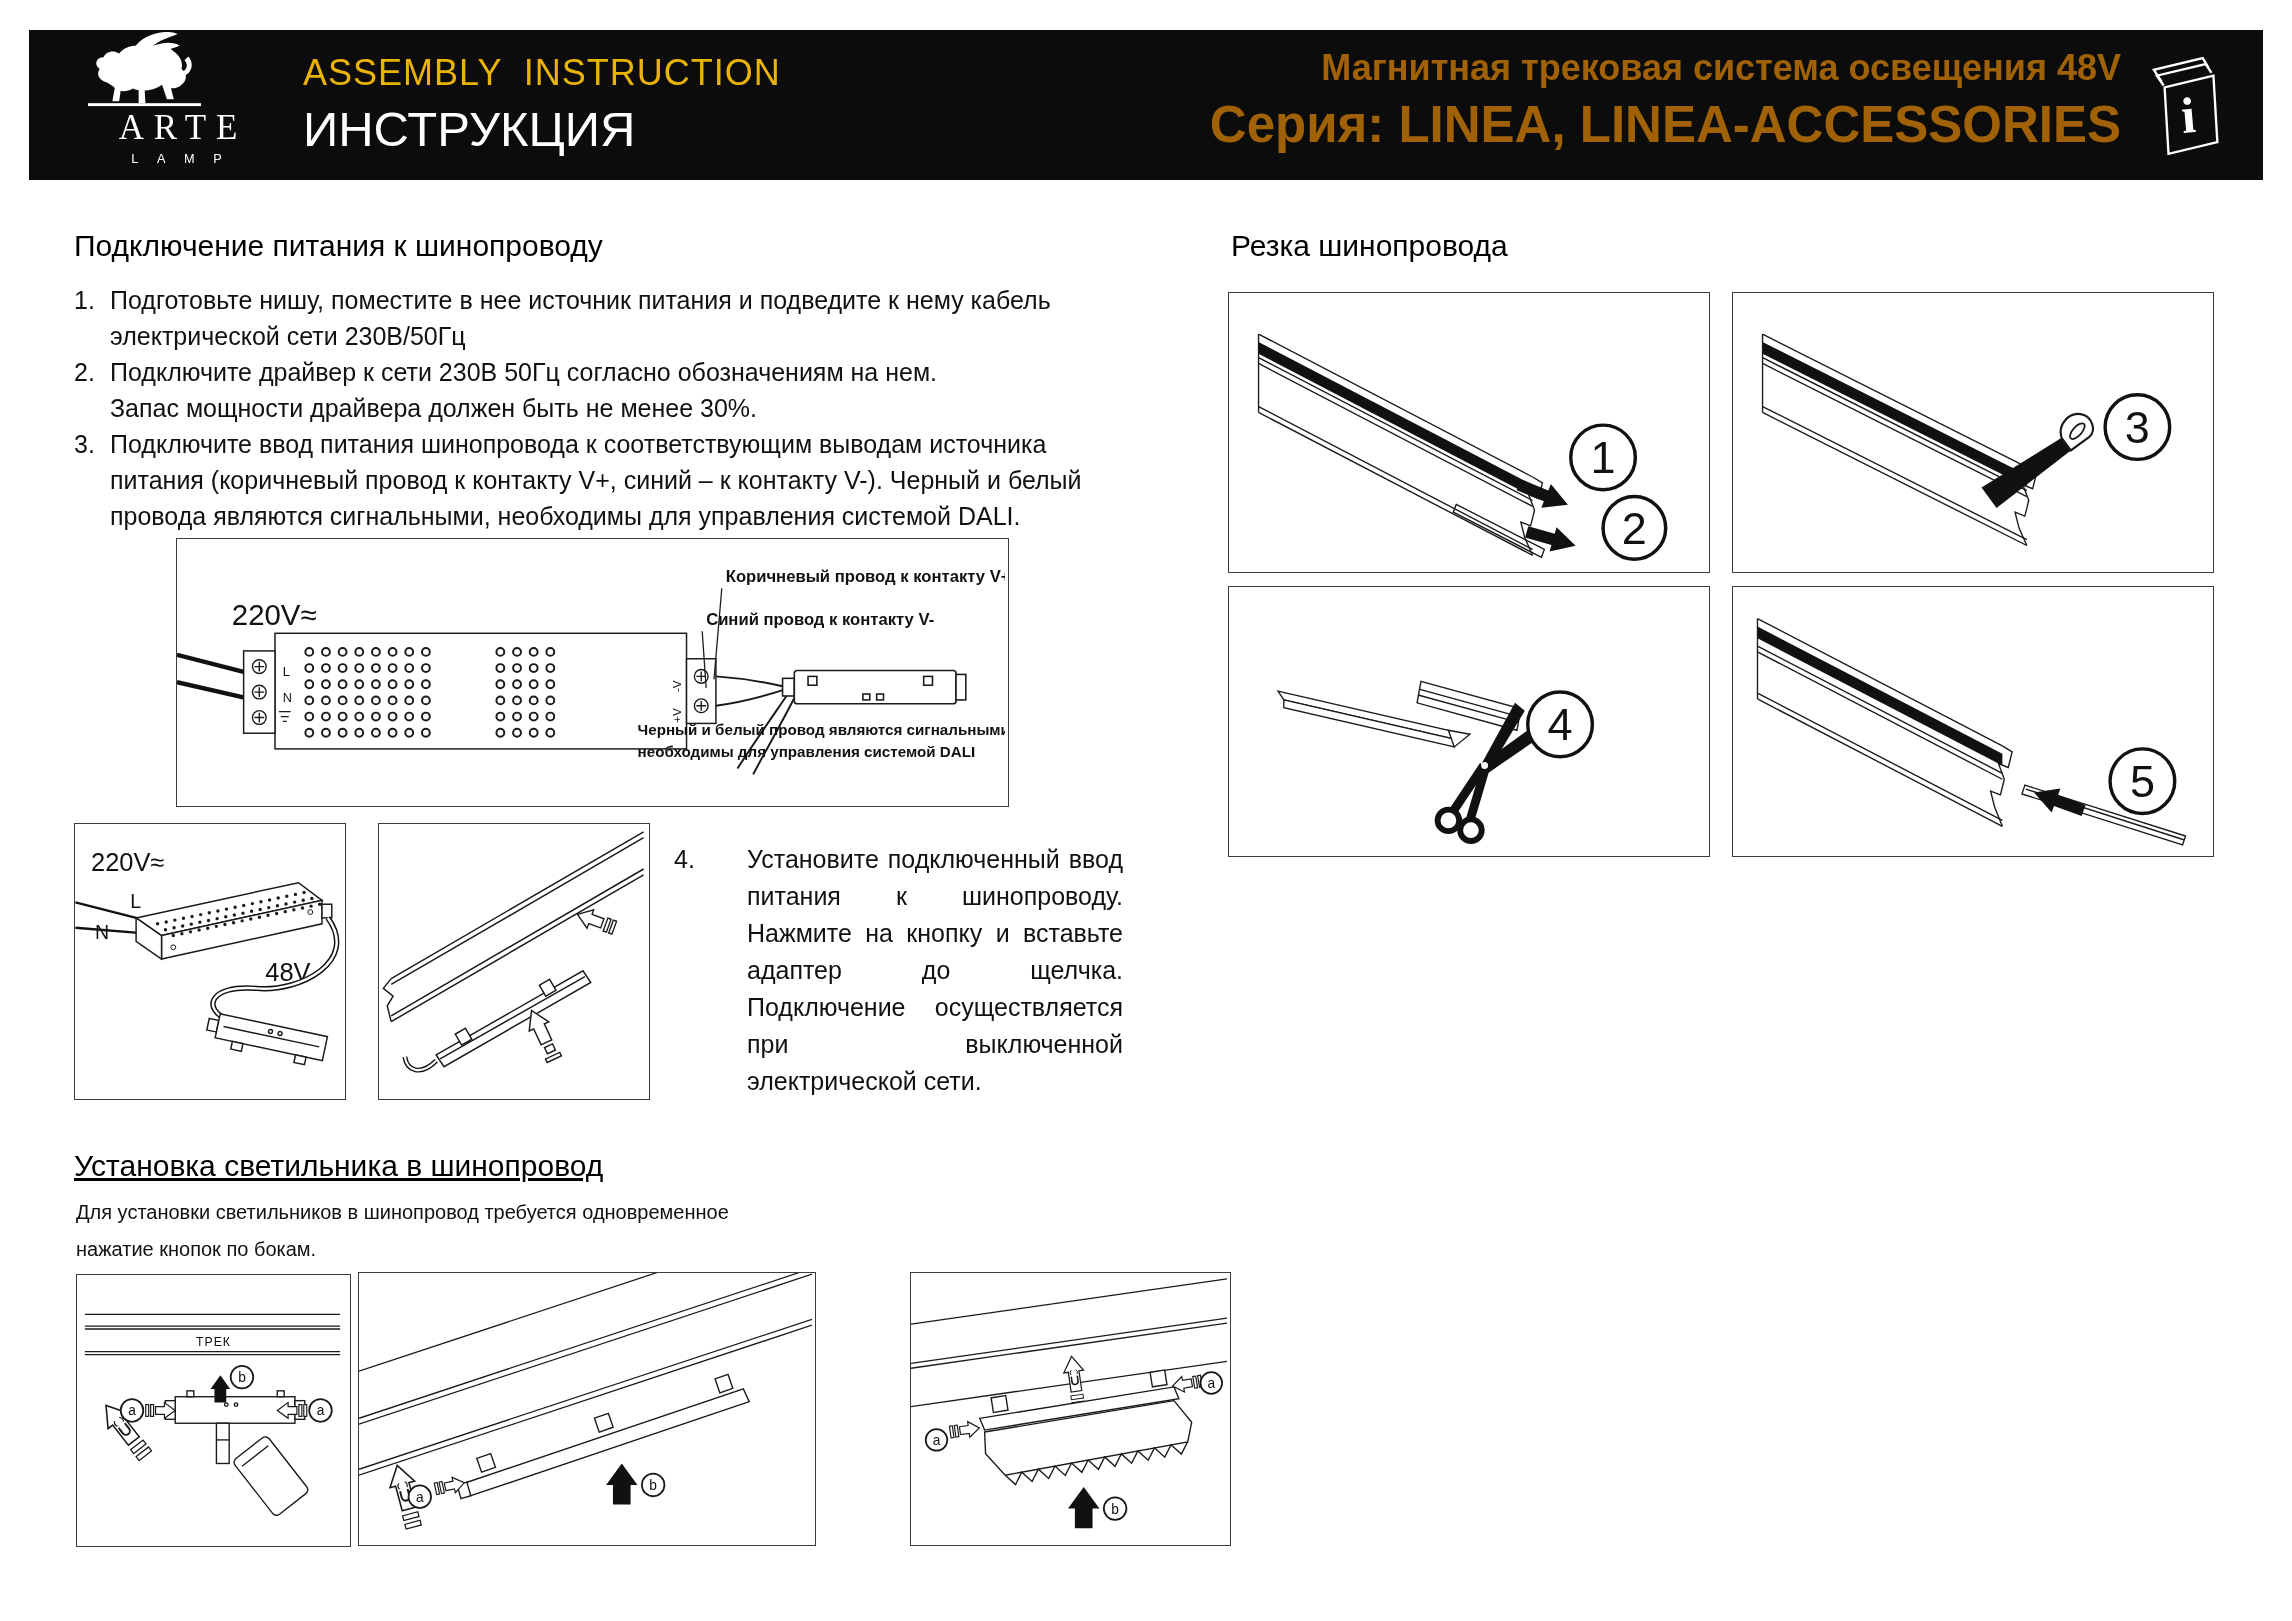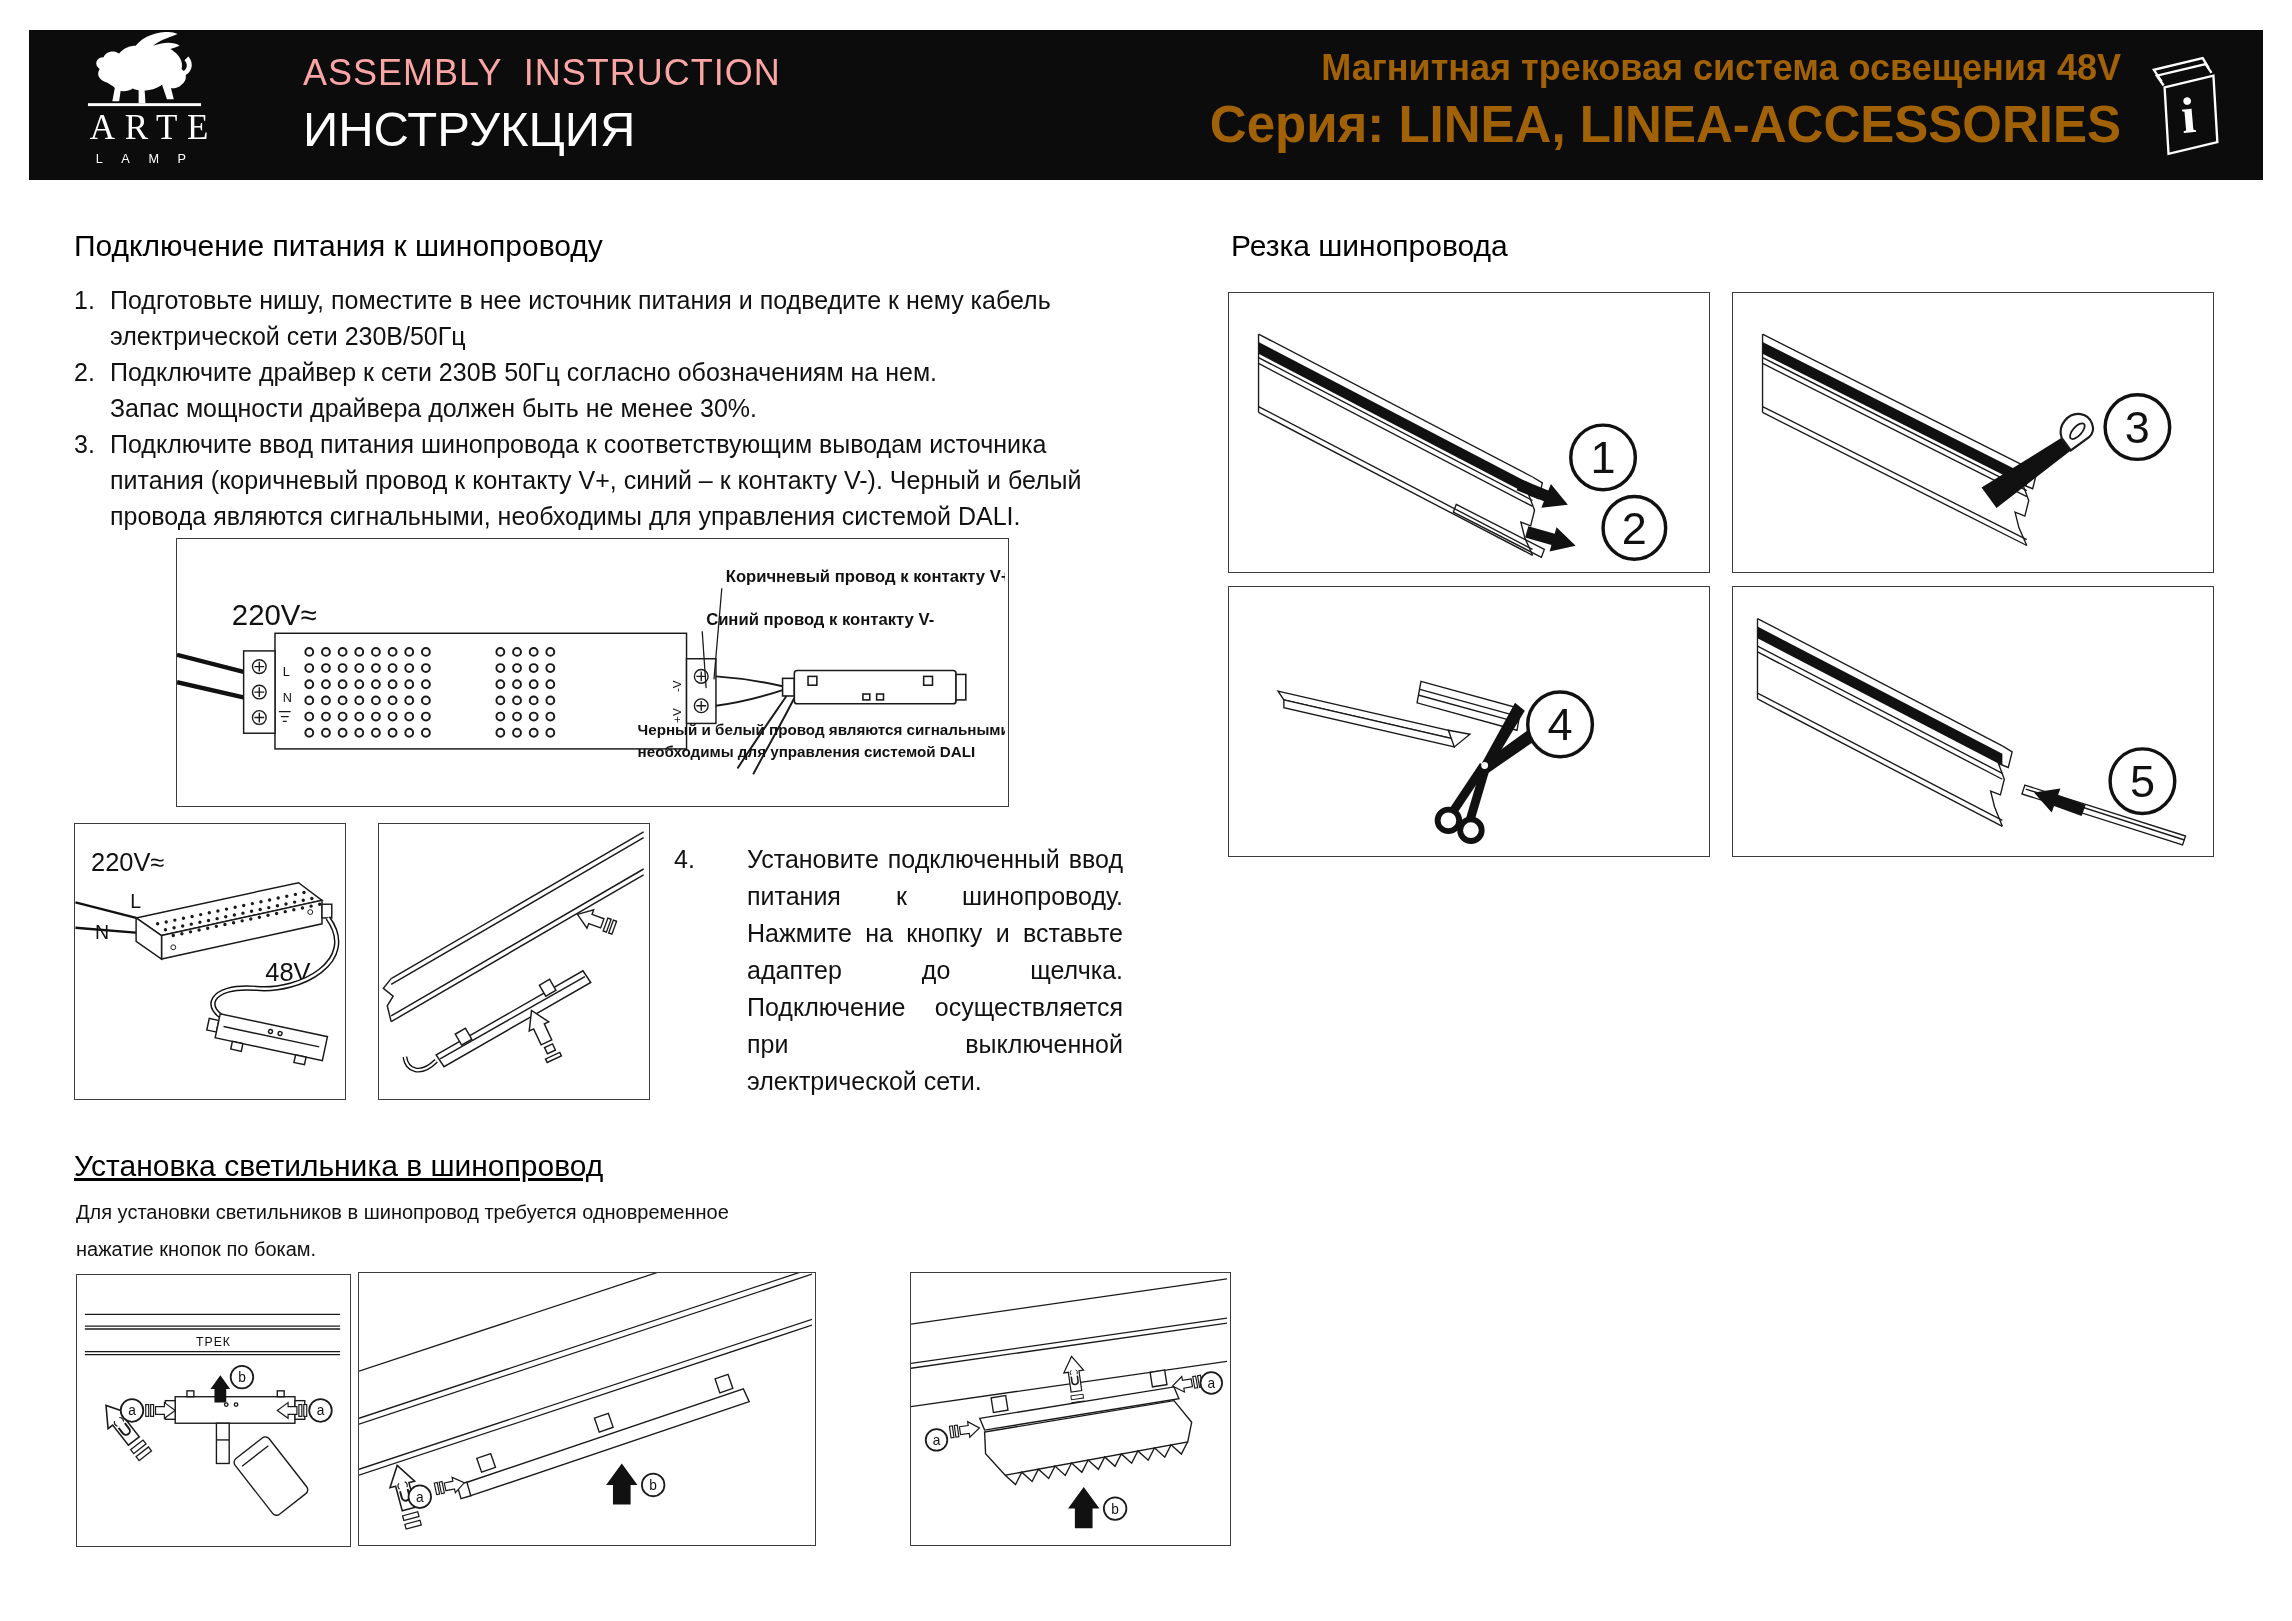--- a/index.html
+++ b/index.html
@@ -1,24 +1,24 @@
 <!DOCTYPE html>
 <html><head>
 <meta charset="utf-8">
 <style>
   html,body{margin:0;padding:0;background:#fff;}
   .page{position:relative;width:2293px;height:1621px;background:#fff;overflow:hidden;
         font-family:"Liberation Sans","DejaVu Sans",sans-serif;color:#111;}
   
   .hdr{position:absolute;left:29px;top:30px;width:2234px;height:150px;background:#0c0c0c;color:#fff;}
-  .logo{position:absolute;left:51px;top:2px;width:196px;text-align:left;}
+  .logo{position:absolute;left:51px;top:2px;width:196px;text-align:center;}
   .logo .word{font-family:"Liberation Serif","DejaVu Serif",serif;font-size:35px;letter-spacing:9.8px;
               color:#fff;margin-top:-2px;padding-left:9.8px;}
   .logo .sub{font-size:12.7px;letter-spacing:18.6px;color:#fff;margin-top:3.9px;padding-left:15.7px;}
-  .hdr-en{position:absolute;left:274px;top:21.6px;font-size:36px;letter-spacing:1px;white-space:pre;color:#fca5a5;}
+  .hdr-en{position:absolute;left:274px;top:21.6px;font-size:36px;letter-spacing:1px;white-space:pre;color:#eab308;}
   .hdr-ru{position:absolute;left:274px;top:71px;font-size:49px;color:#fff;}
   .hdr-right{position:absolute;right:142px;top:16.7px;text-align:right;color:#a16207;}
   .hdr-right .l1{font-size:36px;font-weight:700;}
   .hdr-right .l2{font-size:51px;font-weight:700;margin-top:5.9px;}
   .hdr-book{position:absolute;right:31px;top:25.5px;}
   
   .h2{position:absolute;font-size:30px;font-weight:400;color:#000;}
   .steps{position:absolute;left:74px;top:282px;width:1029px;font-size:25px;line-height:36px;}
   .step{display:flex;}
   .step .n{width:36px;flex:none;}

